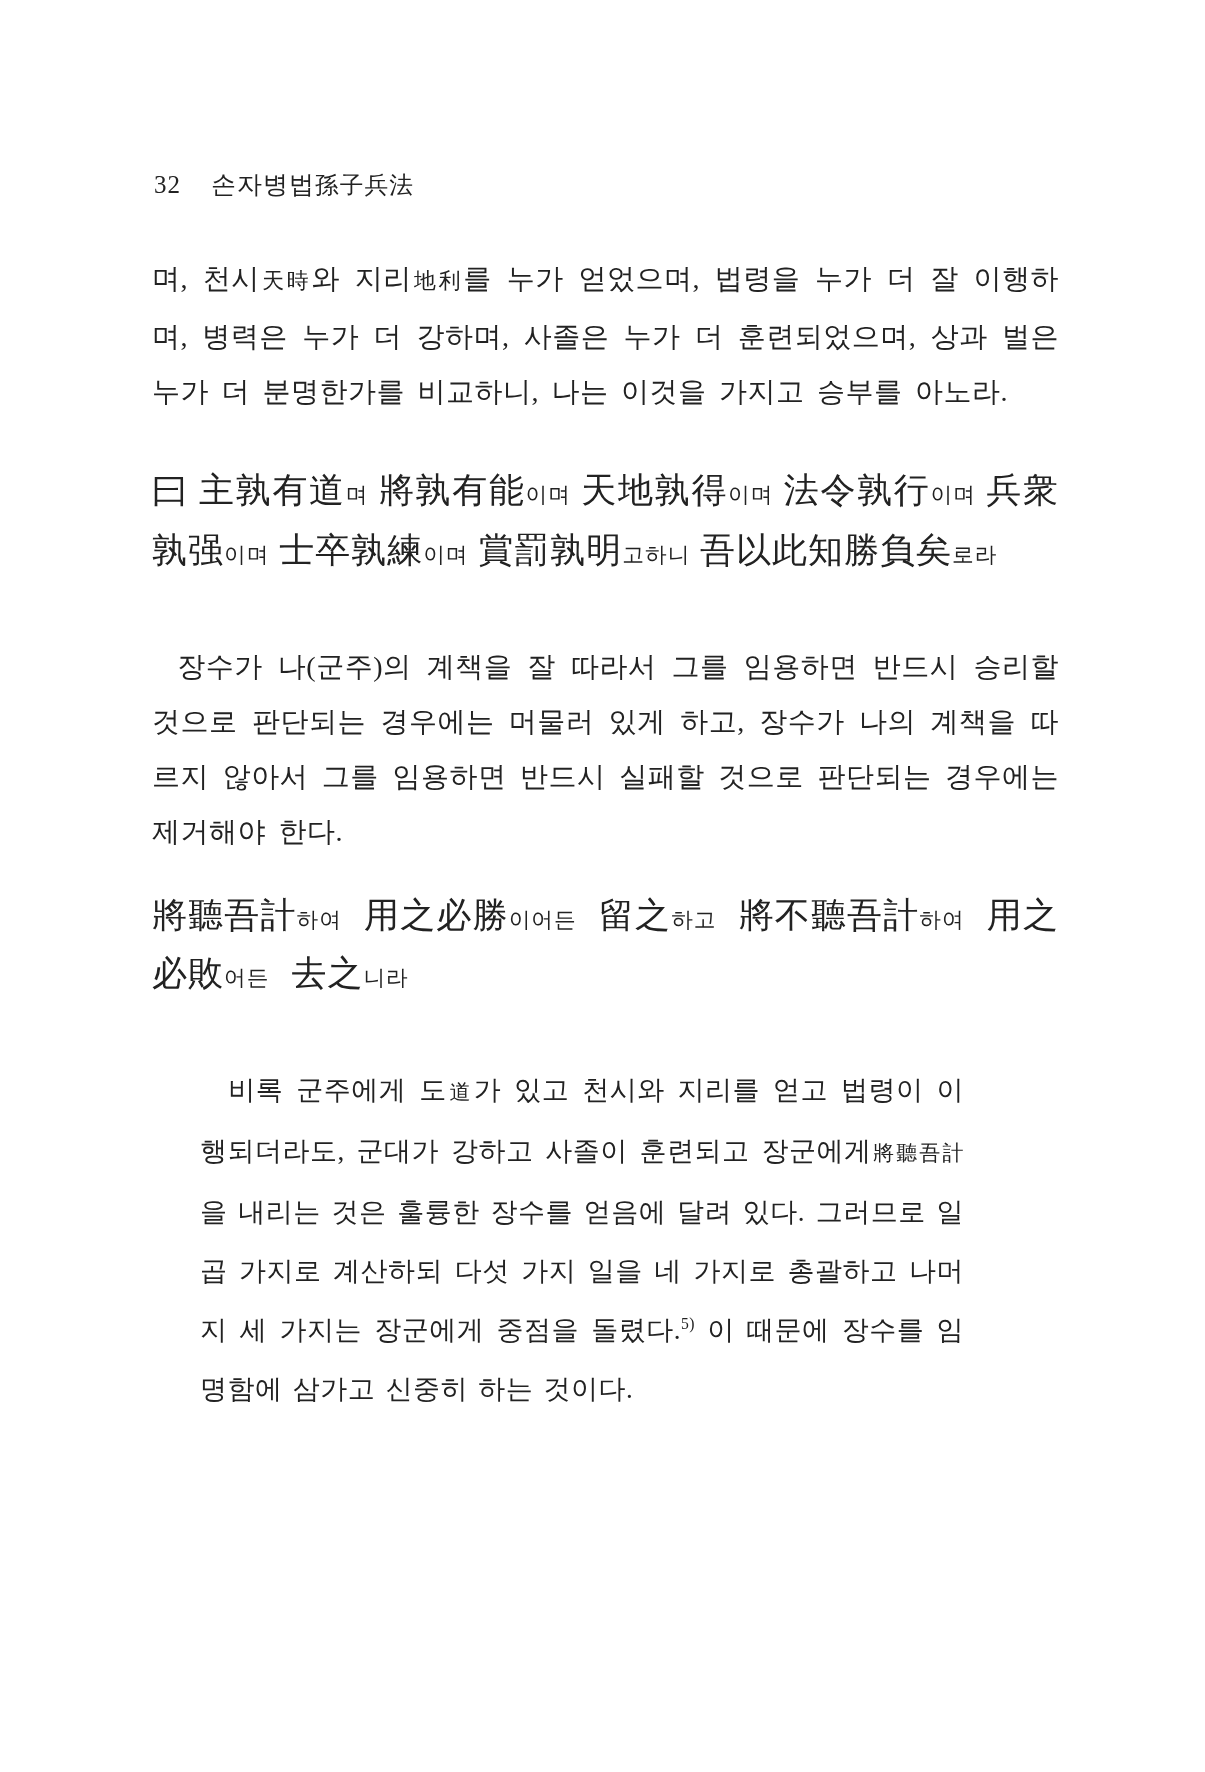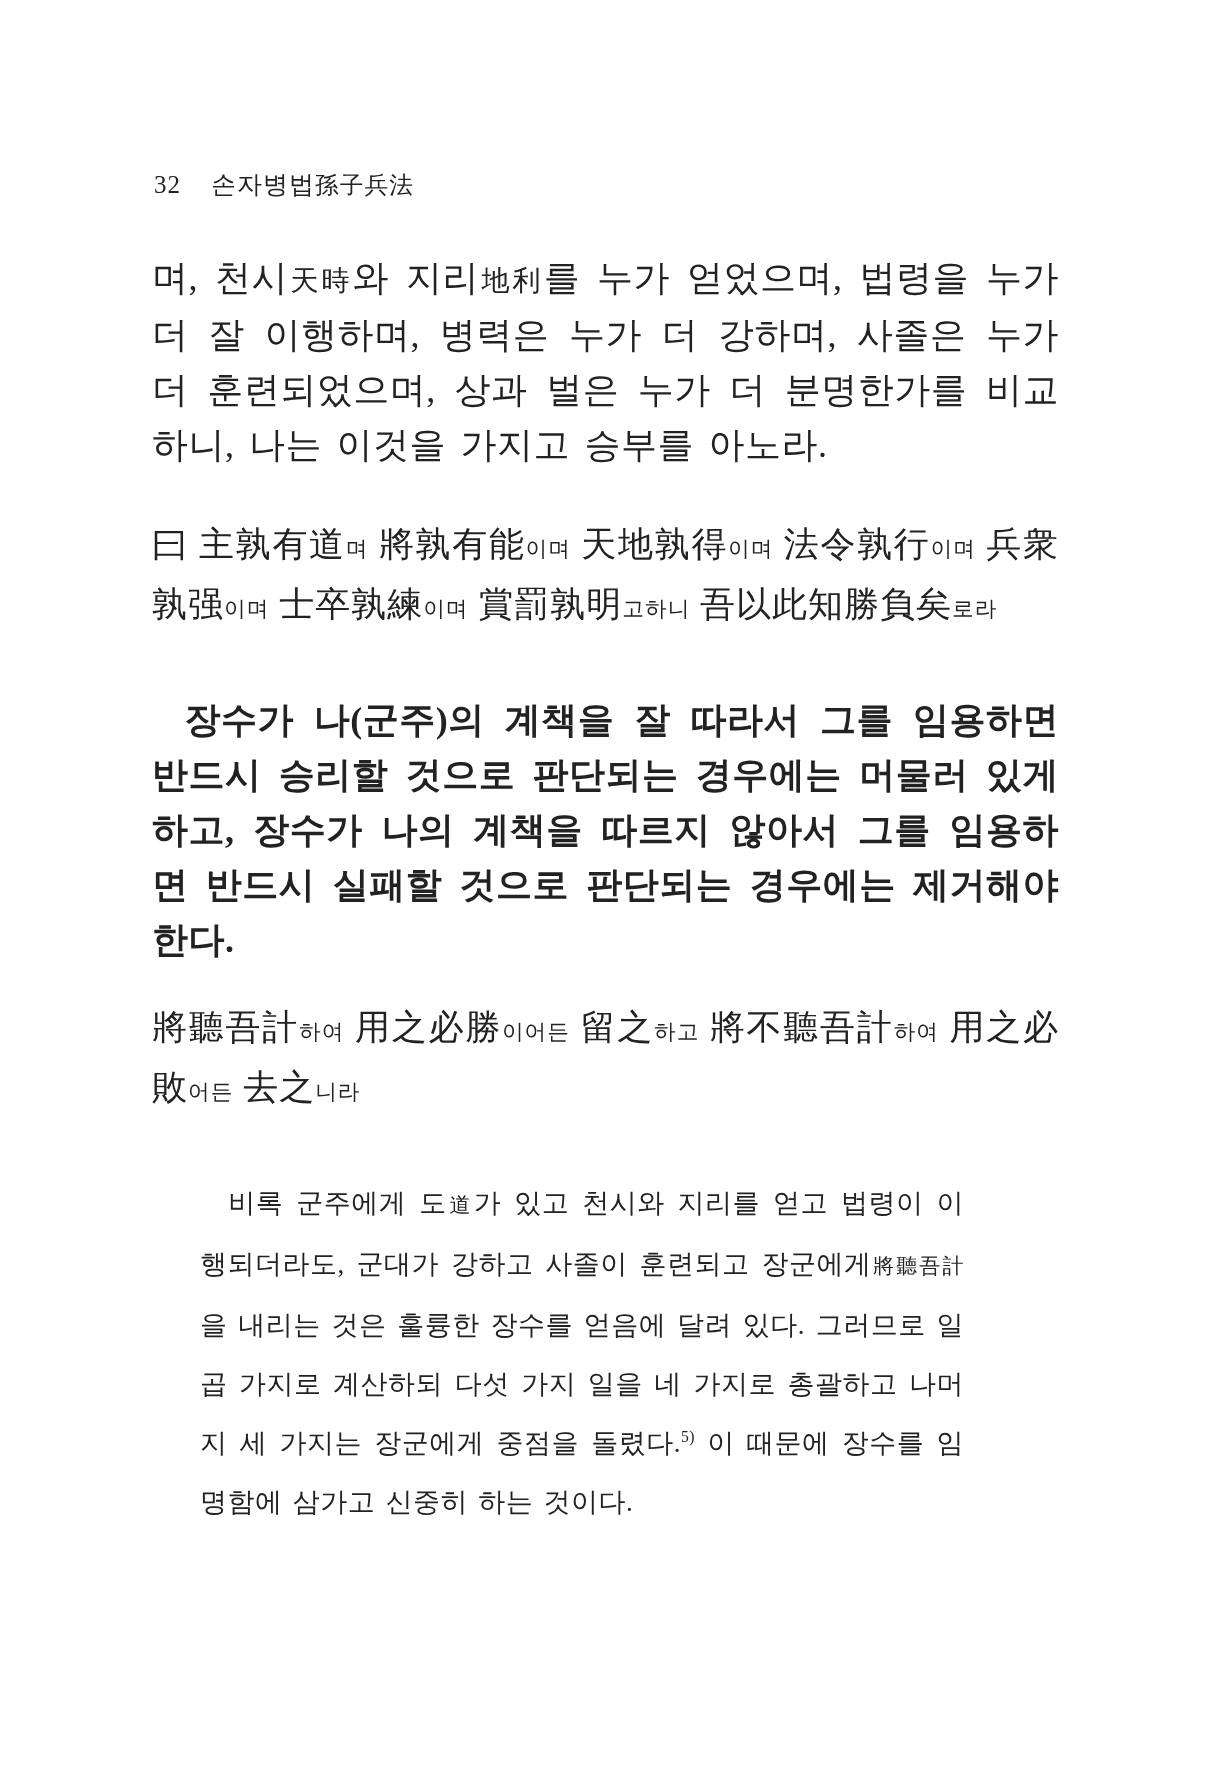--- a/index.html
+++ b/index.html
@@ -14,32 +14,32 @@
     overflow:hidden;
   }
   .header {
     display:flex; align-items:baseline;
     font-size:25px; letter-spacing:1px;
     margin:0 0 0 2px;
   }
   .page-number { margin-right:30px; }
   .title-hanja { font-size:0.95em; }
   .body-text {
-    font-size:36px; line-height:55px;
+    font-size:28px; line-height:55px;
     text-align:justify; margin:50px 0 0 0;
     letter-spacing:0.5px; word-spacing:5px;
   }
-  .para-indent { text-indent:0.9em; margin-top:56px;font-weight:bold; }
+  .para-indent { text-indent:0.9em; margin-top:56px; }
   .hanja-small { font-size:0.78em; }
   .hanmun {
     font-size:35px; line-height:55px;
     text-align:justify; margin:44px 0 0 0;
     letter-spacing:1px;
   }
-  .hanmun-tight { margin-top:32px; }
+  .hanmun-tight { margin-top:32px;font-family:Liberation Mono, monospace; }
   .particle { font-size:0.62em; }
   .commentary {
     font-size:27px; line-height:59px;
     text-align:justify; text-indent:1.05em;
     margin:54px 95px 0 48px;
     letter-spacing:0.5px; word-spacing:3px;
   }
   .sup { font-size:0.58em; vertical-align:super; line-height:0; }
 </style>
 </head>

